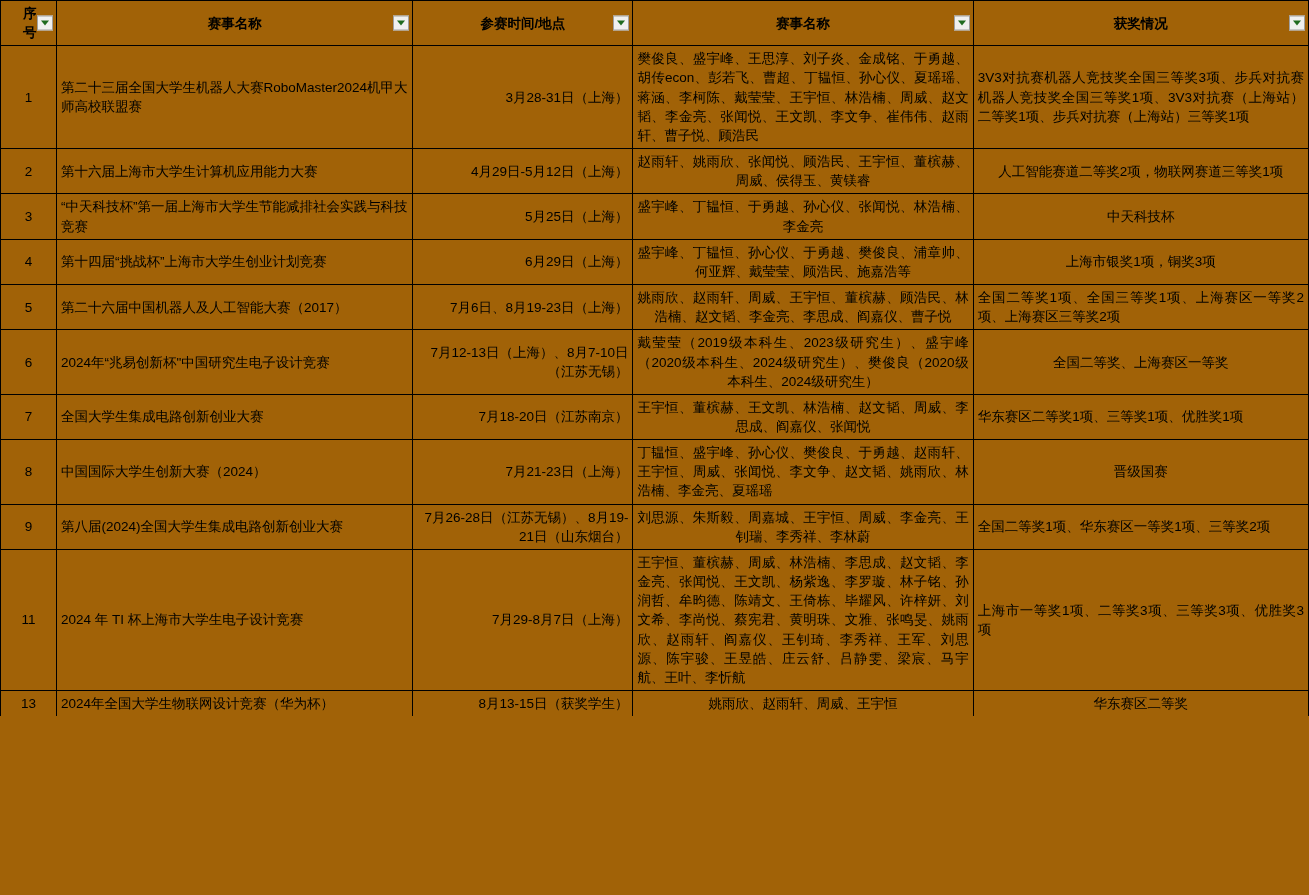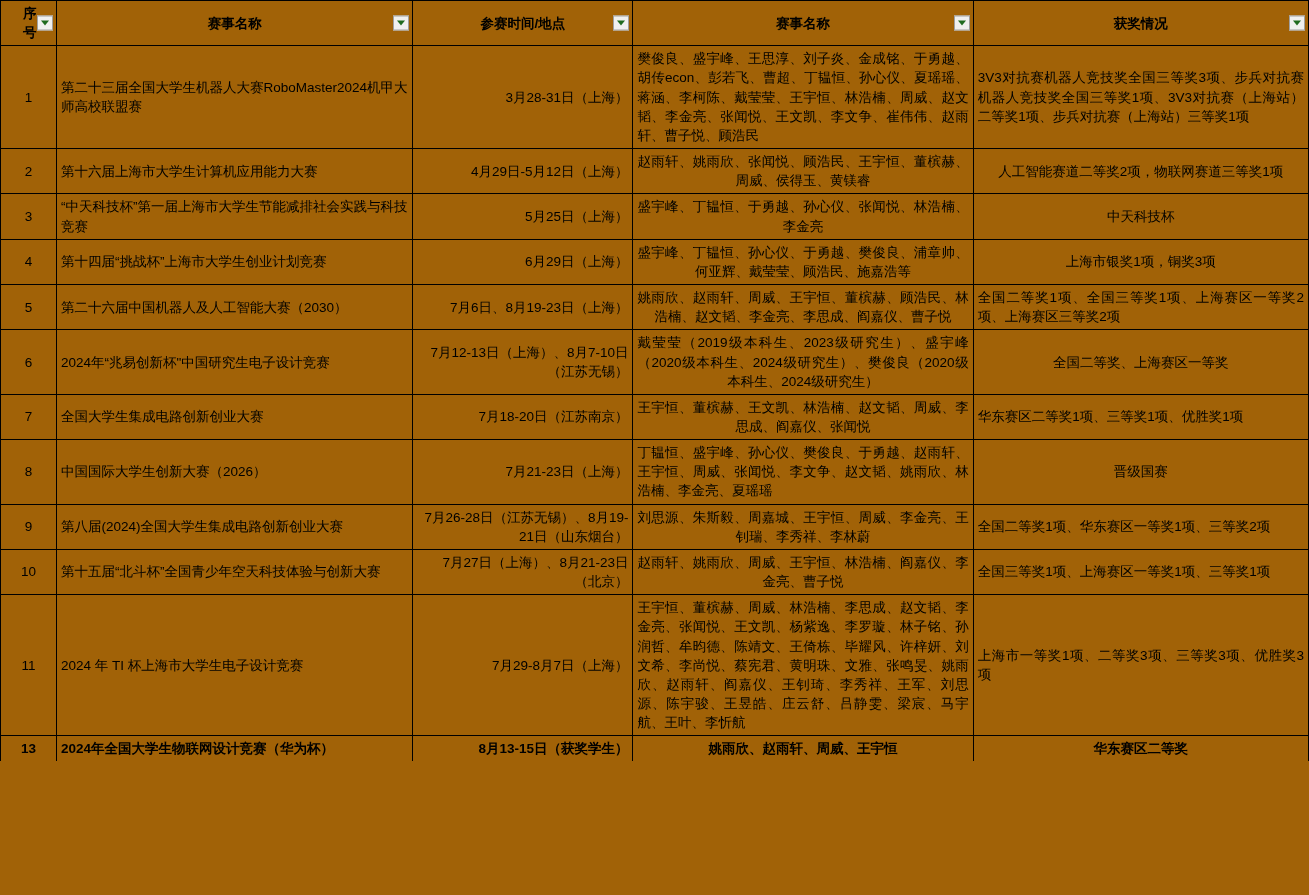--- a/index.html
+++ b/index.html
@@ -95,21 +95,20 @@
     border-right: 4px solid transparent;
     border-top: 5px solid #1f6b1f;
   }
   .hdr-inner {
     display: block;
     padding: 0 18px;
   }
   
   tr.clipped td {
     border-bottom: none;
-    font-weight: bold;
   }
 </style>
 </head>
 <body>
 
 <div class="sheet">
   <table class="grid">
     <colgroup>
       <col class="col-0">
         <col class="col-1">
@@ -175,59 +174,52 @@
       </tr>
       <tr>
         <td class="c-idx">4</td>
         <td class="c-name">第十四届“挑战杯”上海市大学生创业计划竞赛</td>
         <td class="c-time">6月29日（上海）</td>
         <td class="c-students">盛宇峰、丁韫恒、孙心仪、于勇越、樊俊良、浦章帅、何亚辉、戴莹莹、顾浩民、施嘉浩等</td>
         <td class="c-award">上海市银奖1项，铜奖3项</td>
       </tr>
       <tr>
         <td class="c-idx">5</td>
-        <td class="c-name">第二十六届中国机器人及人工智能大赛（2030）</td>
+        <td class="c-name">第二十六届中国机器人及人工智能大赛（2017）</td>
         <td class="c-time">7月6日、8月19-23日（上海）</td>
         <td class="c-students">姚雨欣、赵雨轩、周威、王宇恒、董槟赫、顾浩民、林浩楠、赵文韬、李金亮、李思成、阎嘉仪、曹子悦</td>
         <td class="c-award just-left">全国二等奖1项、全国三等奖1项、上海赛区一等奖2项、上海赛区三等奖2项</td>
       </tr>
       <tr>
         <td class="c-idx">6</td>
         <td class="c-name">2024年“兆易创新杯"中国研究生电子设计竞赛</td>
         <td class="c-time">7月12-13日（上海）、8月7-10日（江苏无锡）</td>
         <td class="c-students">戴莹莹（2019级本科生、2023级研究生）、盛宇峰（2020级本科生、2024级研究生）、樊俊良（2020级本科生、2024级研究生）</td>
         <td class="c-award">全国二等奖、上海赛区一等奖</td>
       </tr>
       <tr>
         <td class="c-idx">7</td>
         <td class="c-name">全国大学生集成电路创新创业大赛</td>
         <td class="c-time">7月18-20日（江苏南京）</td>
         <td class="c-students">王宇恒、董槟赫、王文凯、林浩楠、赵文韬、周威、李思成、阎嘉仪、张闻悦</td>
         <td class="c-award just-left">华东赛区二等奖1项、三等奖1项、优胜奖1项</td>
       </tr>
       <tr>
         <td class="c-idx">8</td>
-        <td class="c-name">中国国际大学生创新大赛（2026）</td>
+        <td class="c-name">中国国际大学生创新大赛（2024）</td>
         <td class="c-time">7月21-23日（上海）</td>
         <td class="c-students just-left">丁韫恒、盛宇峰、孙心仪、樊俊良、于勇越、赵雨轩、王宇恒、周威、张闻悦、李文争、赵文韬、姚雨欣、林浩楠、李金亮、夏瑶瑶</td>
         <td class="c-award">晋级国赛</td>
       </tr>
       <tr>
         <td class="c-idx">9</td>
         <td class="c-name">第八届(2024)全国大学生集成电路创新创业大赛</td>
         <td class="c-time">7月26-28日（江苏无锡）、8月19-21日（山东烟台）</td>
         <td class="c-students">刘思源、朱斯毅、周嘉城、王宇恒、周威、李金亮、王钊瑞、李秀祥、李林蔚</td>
         <td class="c-award just-left">全国二等奖1项、华东赛区一等奖1项、三等奖2项</td>
-      </tr>
-      <tr>
-        <td class="c-idx">10</td>
-        <td class="c-name">第十五届“北斗杯”全国青少年空天科技体验与创新大赛</td>
-        <td class="c-time">7月27日（上海）、8月21-23日（北京）</td>
-        <td class="c-students">赵雨轩、姚雨欣、周威、王宇恒、林浩楠、阎嘉仪、李金亮、曹子悦</td>
-        <td class="c-award just-left">全国三等奖1项、上海赛区一等奖1项、三等奖1项</td>
       </tr>
       <tr>
         <td class="c-idx">11</td>
         <td class="c-name">2024 年 TI 杯上海市大学生电子设计竞赛</td>
         <td class="c-time">7月29-8月7日（上海）</td>
         <td class="c-students just-left">王宇恒、董槟赫、周威、林浩楠、李思成、赵文韬、李金亮、张闻悦、王文凯、杨紫逸、李罗璇、林子铭、孙润哲、牟昀德、陈靖文、王倚栋、毕耀风、许梓妍、刘文希、李尚悦、蔡宪君、黄明珠、文雅、张鸣旻、姚雨欣、赵雨轩、阎嘉仪、王钊琦、李秀祥、王军、刘思源、陈宇骏、王昱皓、庄云舒、吕静雯、梁宸、马宇航、王叶、李忻航</td>
         <td class="c-award just-left">上海市一等奖1项、二等奖3项、三等奖3项、优胜奖3项</td>
       </tr>
       <tr class="clipped">
         <td class="c-idx">13</td>

